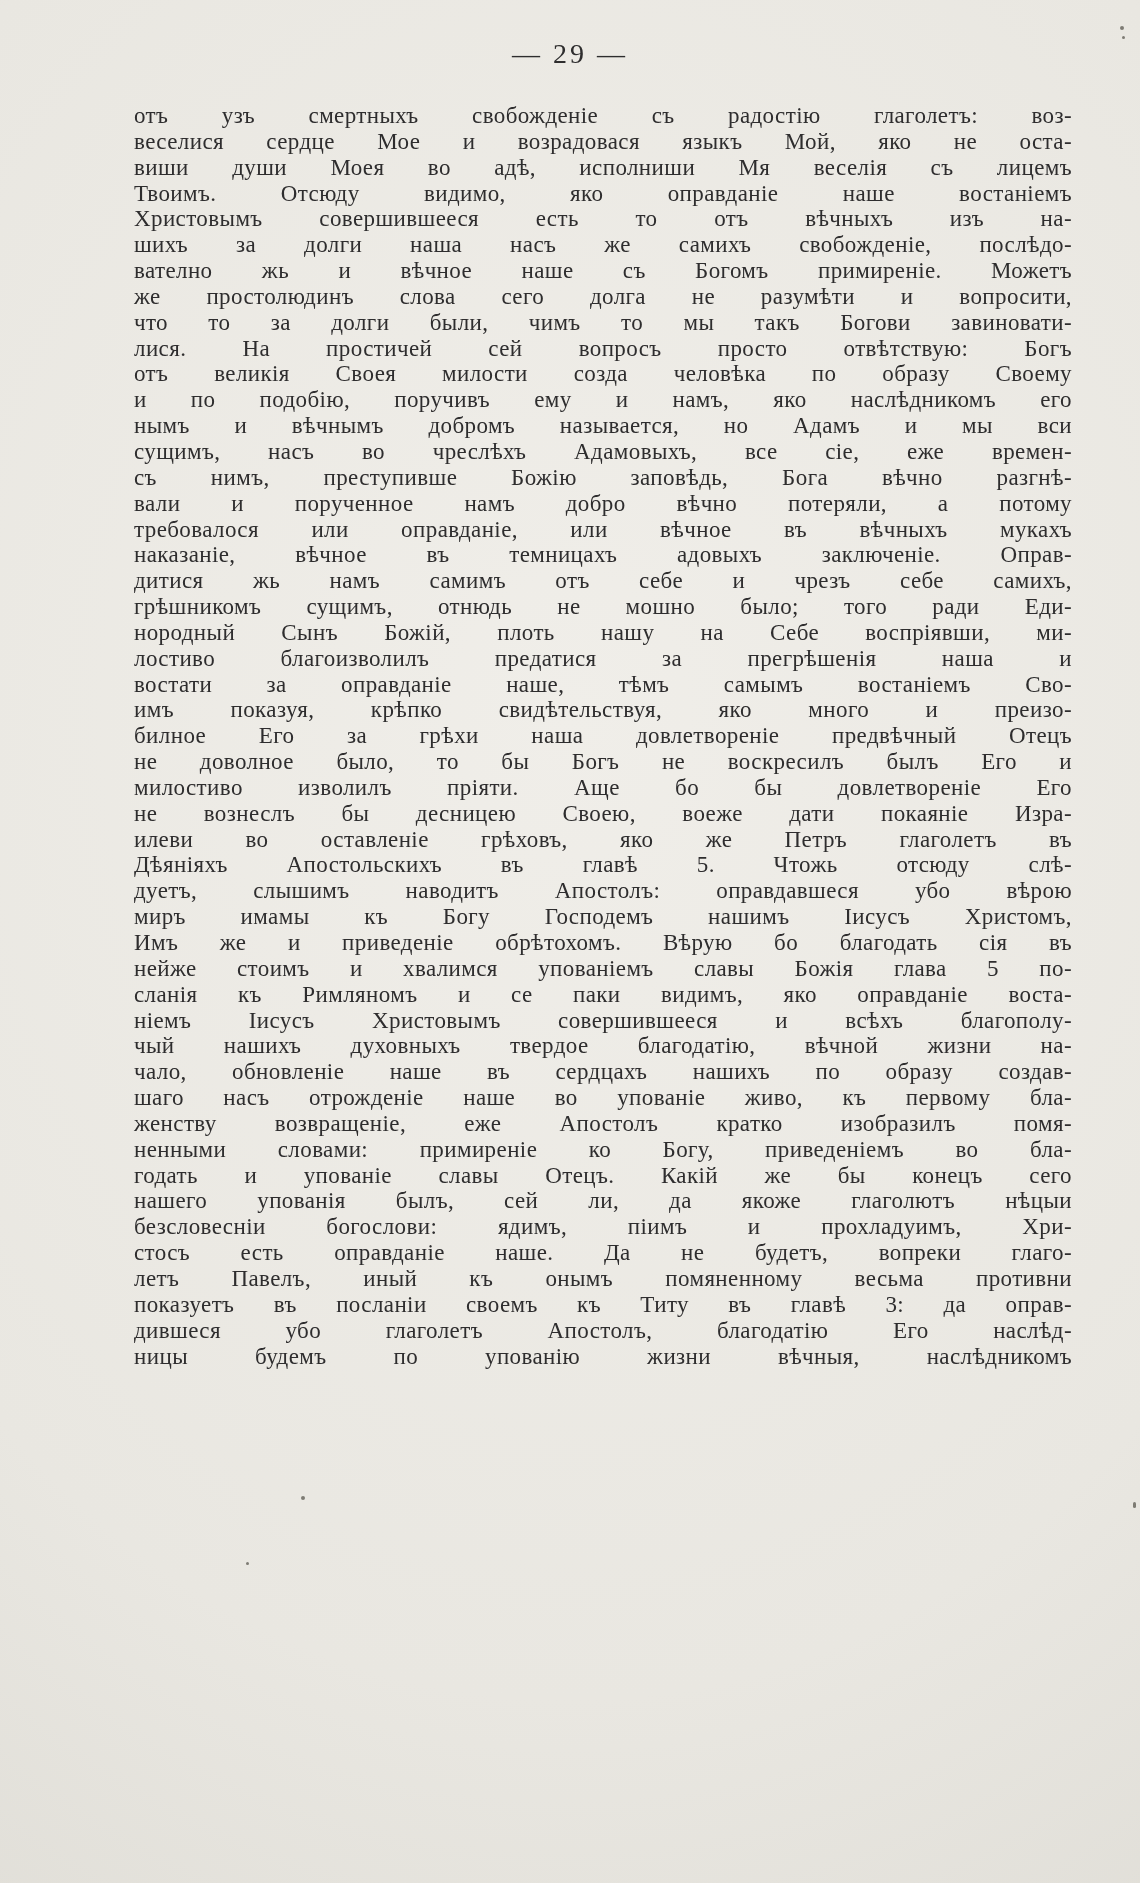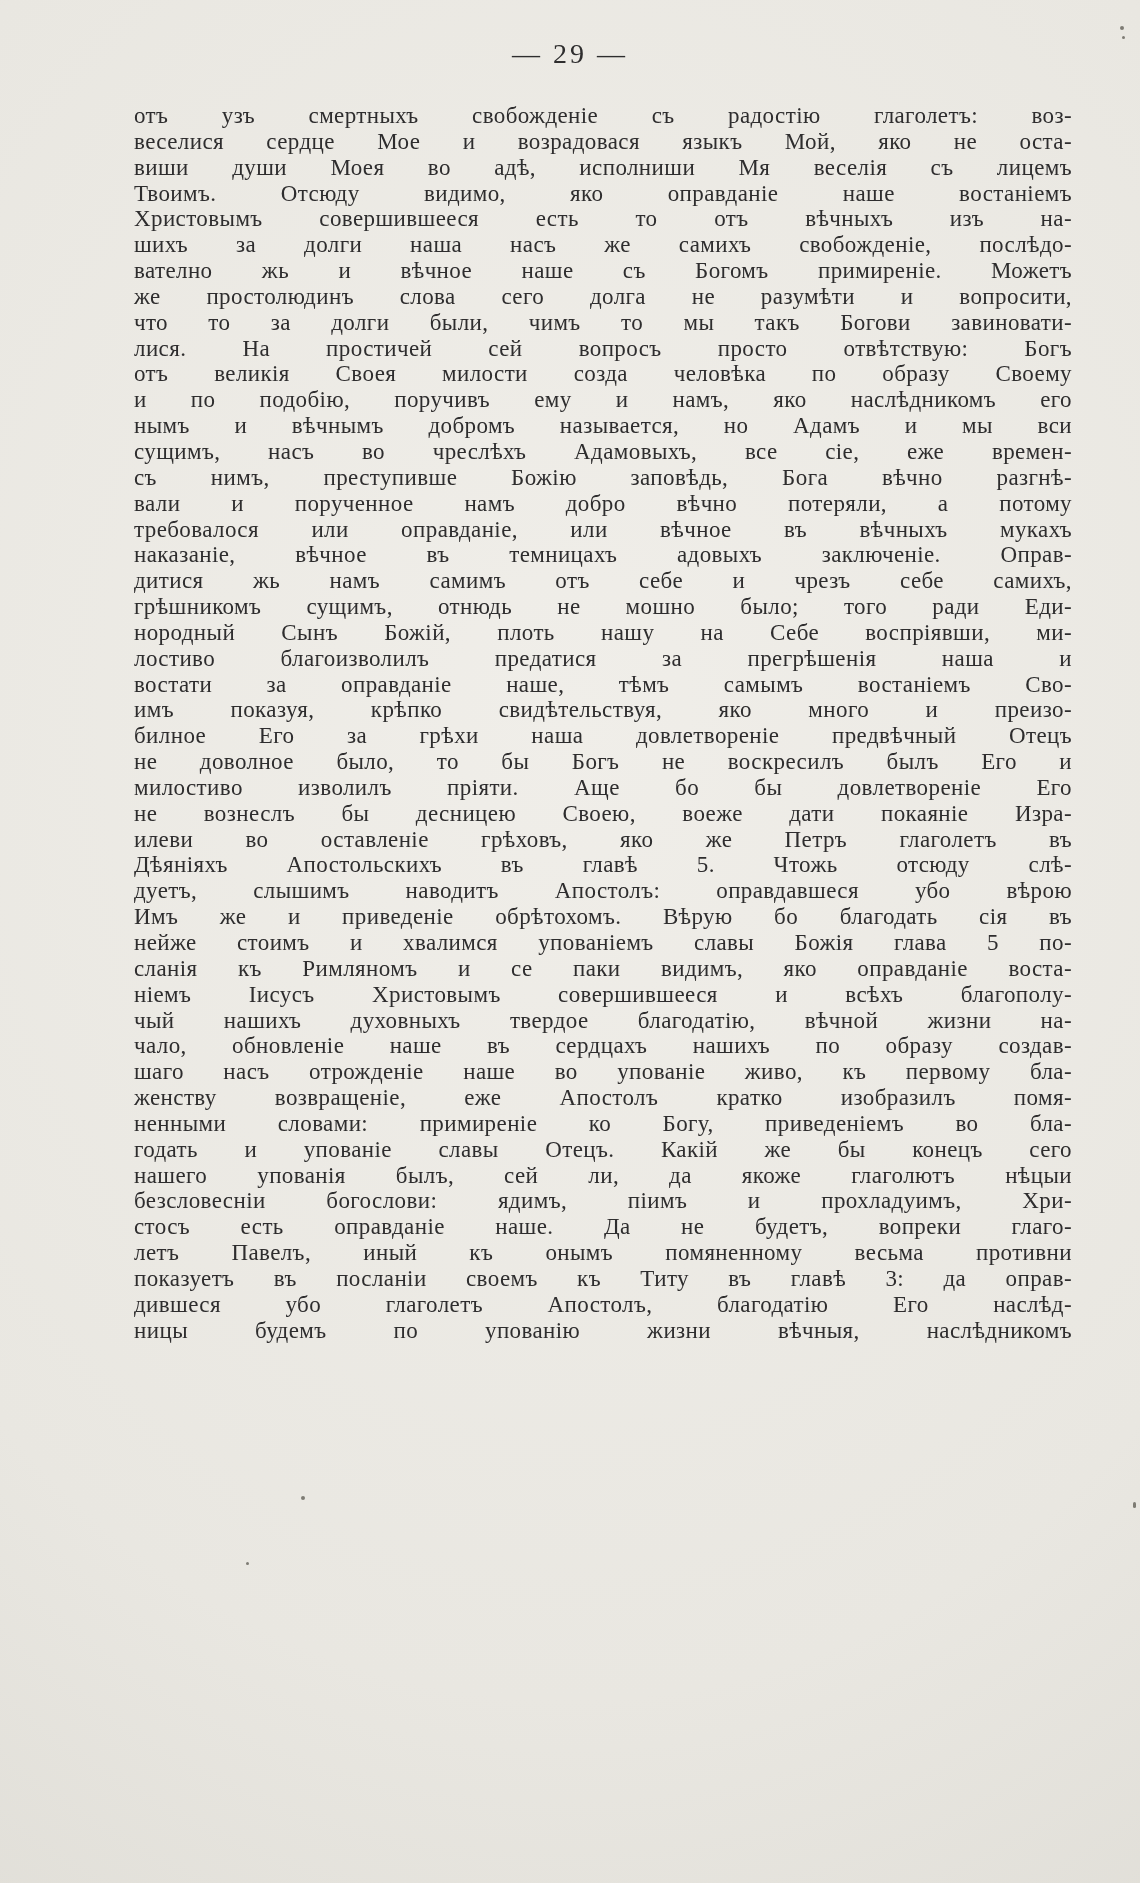--- a/index.html
+++ b/index.html
@@ -91,20 +91,21 @@
       <div class="line">лостиво благоизволилъ предатися за прегрѣшенія наша и</div>
       <div class="line">востати за оправданіе наше, тѣмъ самымъ востаніемъ Сво-</div>
       <div class="line">имъ показуя, крѣпко свидѣтельствуя, яко много и преизо-</div>
       <div class="line">билное Его за грѣхи наша довлетвореніе предвѣчный Отецъ</div>
       <div class="line">не доволное было, то бы Богъ не воскресилъ былъ Его и</div>
       <div class="line">милостиво изволилъ пріяти. Аще бо бы довлетвореніе Его</div>
       <div class="line">не вознеслъ бы десницею Своею, воеже дати покаяніе Изра-</div>
       <div class="line">илеви во оставленіе грѣховъ, яко же Петръ глаголетъ въ</div>
       <div class="line">Дѣяніяхъ Апостольскихъ въ главѣ 5. Чтожь отсюду слѣ-</div>
       <div class="line">дуетъ, слышимъ наводитъ Апостолъ: оправдавшеся убо вѣрою</div>
+      <div class="line">миръ имамы къ Богу Господемъ нашимъ Іисусъ Христомъ,</div>
       <div class="line">Имъ же и приведеніе обрѣтохомъ. Вѣрую бо благодать сія въ</div>
       <div class="line">нейже стоимъ и хвалимся упованіемъ славы Божія глава 5 по-</div>
       <div class="line">сланія къ Римляномъ и се паки видимъ, яко оправданіе воста-</div>
       <div class="line">ніемъ Іисусъ Христовымъ совершившееся и всѣхъ благополу-</div>
       <div class="line">чый нашихъ духовныхъ твердое благодатію, вѣчной жизни на-</div>
       <div class="line">чало, обновленіе наше въ сердцахъ нашихъ по образу создав-</div>
       <div class="line">шаго насъ отрожденіе наше во упованіе живо, къ первому бла-</div>
       <div class="line">женству возвращеніе, еже Апостолъ кратко изобразилъ помя-</div>
       <div class="line">ненными словами: примиреніе ко Богу, приведеніемъ во бла-</div>
       <div class="line">годать и упованіе славы Отецъ. Какій же бы конецъ сего</div>

